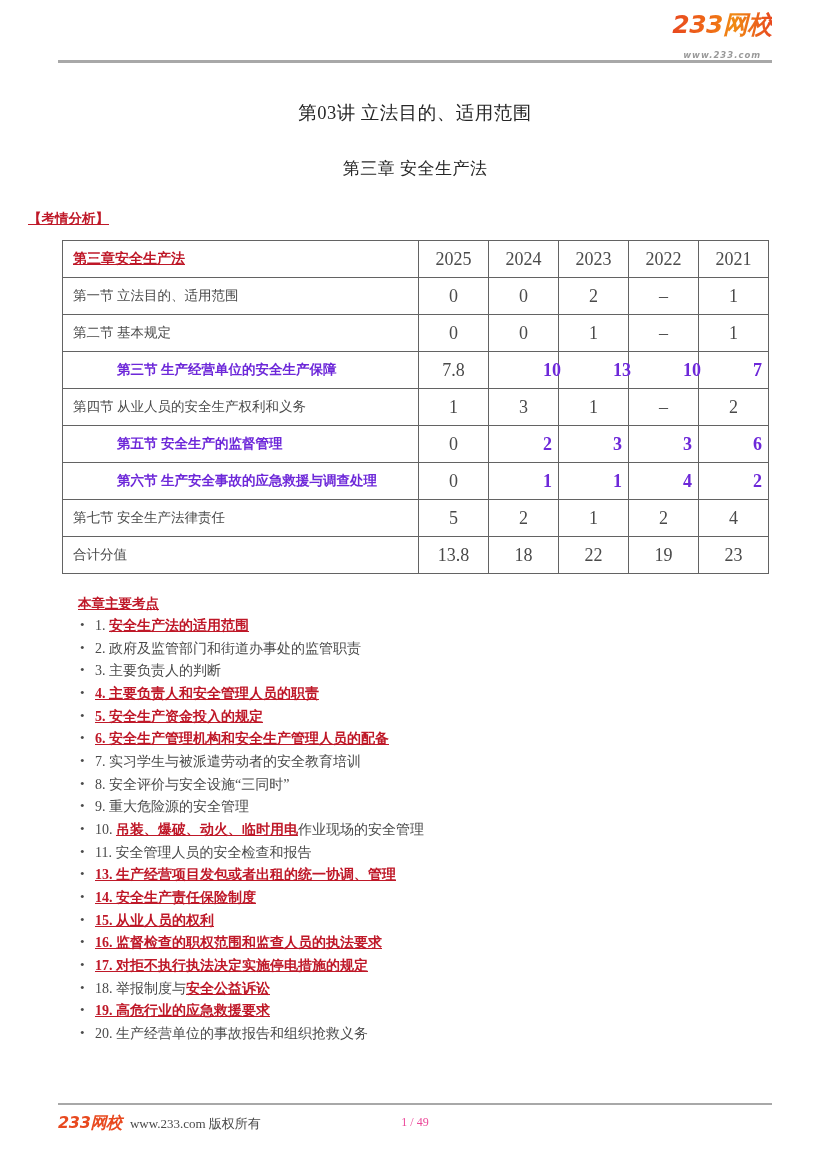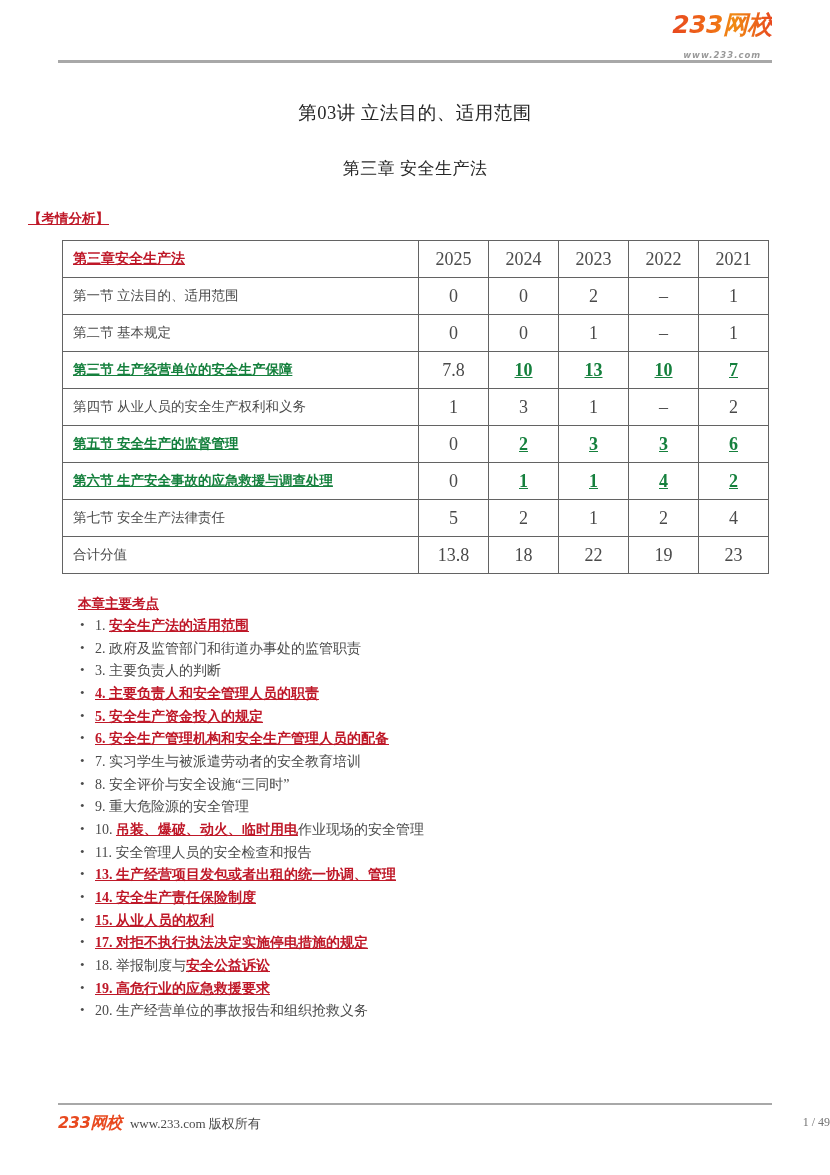--- a/index.html
+++ b/index.html
@@ -122,23 +122,23 @@
     font-size: 13px;
   }
   td.sec.head-cell {
     text-align: center;
     font-weight: bold;
     color: #bf1828;
     text-decoration: underline;
     font-size: 14px;
   }
   .hl {
-    color: #15803d;
-    font-weight: bold;
-    text-decoration: underline;
+    color: #6d28d9;
+    font-weight: bold;
+    margin-left: 44px;
   }
 
   
   .points {
     margin: 20px 0 0 78px;
     width: 700px;
   }
   .points-title {
     font-size: 13.5px;
     font-weight: bold;
@@ -210,23 +210,23 @@
   .footer-copy {
     font-size: 13px;
     color: #4a4a4a;
     font-family: "Liberation Serif", serif;
   }
   .footer-page {
     position: absolute;
     left: 0;
     right: 0;
     top: 12px;
-    text-align: right;
+    text-align: center;
     font-size: 12px;
-    color: #737373;
+    color: #ec4899;
     font-family: "Liberation Serif", serif;
   }
 </style>
 </head>
 <body>
 
 <div class="page-header">
   <div class="brand-logo">
     <div class="logo-main">233网校</div>
     <div class="logo-sub">www.233.com</div>
@@ -332,20 +332,21 @@
       <li><span class="pt-red">5. </span><span class="pt-red">安全生产资金投入的规定</span></li>
       <li><span class="pt-red">6. </span><span class="pt-red">安全生产管理机构和安全生产管理人员的配备</span></li>
       <li><span>7. </span><span>实习学生与被派遣劳动者的安全教育培训</span></li>
       <li><span>8. </span><span>安全评价与安全设施“三同时”</span></li>
       <li><span>9. </span><span>重大危险源的安全管理</span></li>
       <li><span>10. </span><span class="pt-red">吊装、爆破、动火、临时用电</span><span>作业现场的安全管理</span></li>
       <li><span>11. </span><span>安全管理人员的安全检查和报告</span></li>
       <li><span class="pt-red">13. </span><span class="pt-red">生产经营项目发包或者出租的统一协调、管理</span></li>
       <li><span class="pt-red">14. </span><span class="pt-red">安全生产责任保险制度</span></li>
       <li><span class="pt-red">15. </span><span class="pt-red">从业人员的权利</span></li>
+      <li><span class="pt-red">16. </span><span class="pt-red">监督检查的职权范围和监查人员的执法要求</span></li>
       <li><span class="pt-red">17. </span><span class="pt-red">对拒不执行执法决定实施停电措施的规定</span></li>
       <li><span>18. </span><span>举报制度与</span><span class="pt-red">安全公益诉讼</span></li>
       <li><span class="pt-red">19. </span><span class="pt-red">高危行业的应急救援要求</span></li>
       <li><span>20. </span><span>生产经营单位的事故报告和组织抢救义务</span></li>
     </ul>
 </div>
 
 <div class="page-footer">
   <div class="footer-rule"></div>
   <div class="footer-inner">

